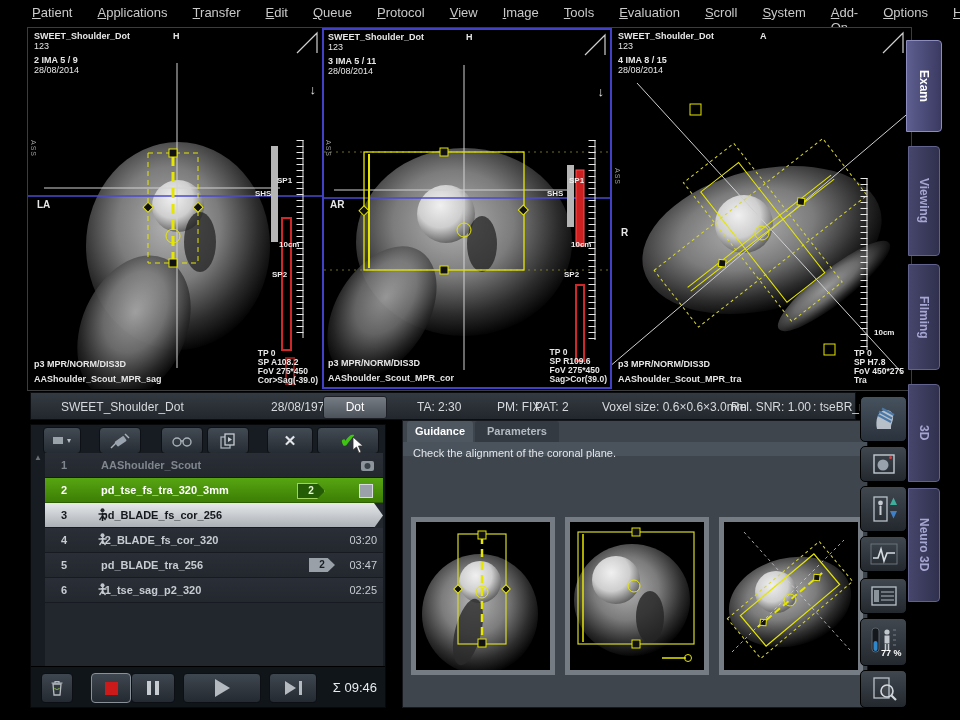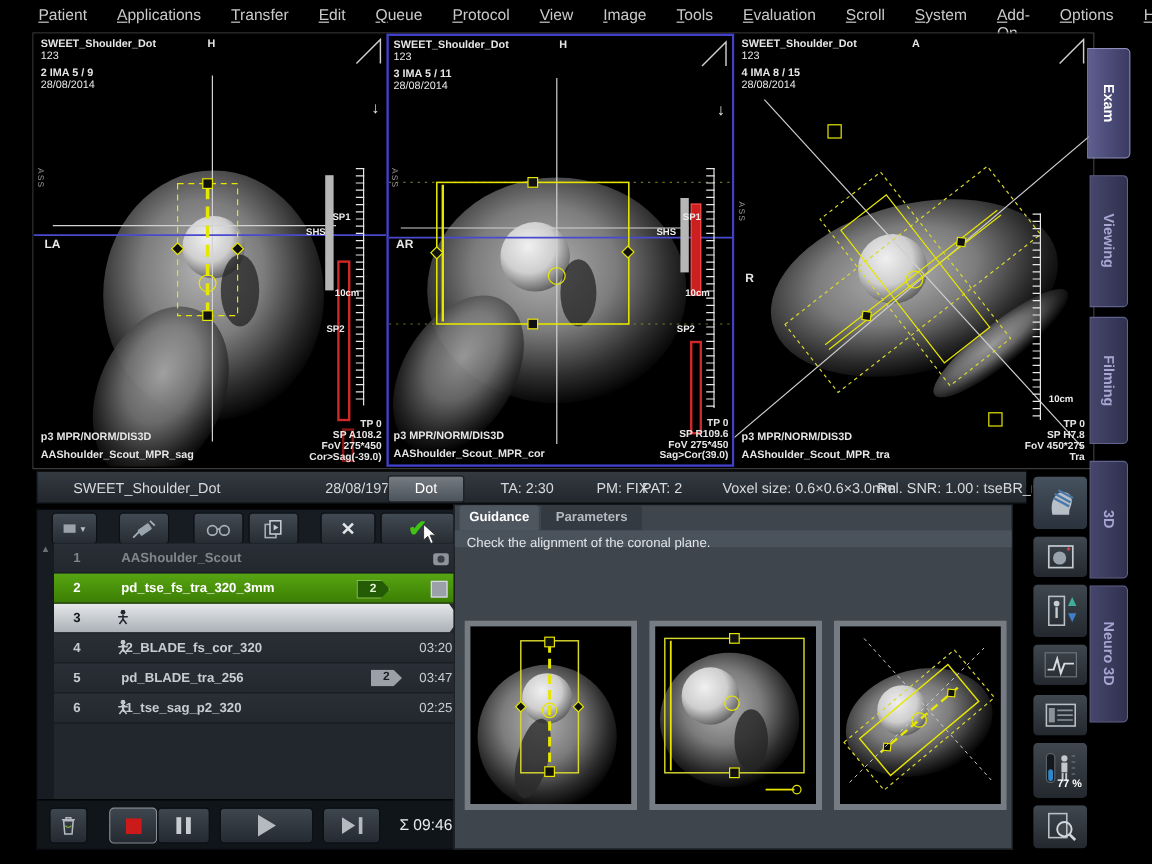--- a/index.html
+++ b/index.html
@@ -14,21 +14,21 @@
   #viewer-outline{position:absolute;left:27px;top:27px;width:883px;height:362px;
     border:1px solid #3c3c3c;pointer-events:none;}
   .vp{position:absolute;top:28px;height:361px;background:#000;overflow:hidden;}
   #vp1{left:28px;width:294px;}
   #vp2{left:322px;width:290px;border:2px solid #4040c8;box-sizing:border-box;}
   #vp3{left:612px;width:296px;}
   .vpsvg{position:absolute;left:0;top:0;width:100%;height:100%;}
   .ovl{position:absolute;color:#e6e6e6;font-size:9px;line-height:10px;white-space:pre;}
   .ovl.b{font-weight:bold;}
   .vert{writing-mode:vertical-rl;font-size:7px;color:#9a9a9a;letter-spacing:1px;}
-  .posblock{position:absolute;text-align:right;font-size:8.5px;line-height:9px;
+  .posblock{position:absolute;font-size:8.5px;line-height:9px;
     color:#e6e6e6;font-weight:bold;}
   .mlabel{position:absolute;color:#ececec;font-size:8px;font-weight:bold;}
   .corner{position:absolute;top:3px;right:3px;}
   .dnarrow{position:absolute;right:6px;top:54px;color:#e8e8e8;font-size:13px;font-weight:bold;}
   
   .side-tab{position:absolute;left:908px;width:30px;display:flex;align-items:center;
     justify-content:center;writing-mode:vertical-rl;font-weight:bold;font-size:12px;
     color:#a6a6d2;background:linear-gradient(90deg,#46466c,#30304e);
     border:1px solid #62628e;border-radius:0 4px 4px 0;cursor:pointer;}
   .side-tab.active{left:906px;width:34px;background:linear-gradient(90deg,#5e5e90,#3a3a62);
@@ -76,21 +76,21 @@
     justify-content:center;cursor:pointer;}
   #stop-btn{border:1px solid #8a9098;}
   .stop-sq{width:13px;height:13px;background:#cc1a1a;}
   .pbar{display:inline-block;width:4px;height:14px;background:#c6ccd2;margin:0 2px;}
   .ptri{width:0;height:0;border-left:15px solid #b4bac0;border-top:9px solid transparent;
     border-bottom:9px solid transparent;}
   .ptri.small{border-left-width:11px;border-top-width:7px;border-bottom-width:7px;}
   .endbar{display:inline-block;width:3px;height:14px;background:#b4bac0;margin-left:3px;}
   #sigma{position:absolute;right:8px;top:13px;color:#e8ecf0;font-size:13px;}
   
-  #guidance-panel{position:absolute;left:378px;top:420px;width:466px;height:288px;
+  #guidance-panel{position:absolute;left:402px;top:420px;width:466px;height:288px;
     background:#3e454d;border:1px solid #14181c;box-sizing:border-box;}
   .gtab{position:absolute;top:0;height:21px;font-size:11px;font-weight:bold;text-align:center;
     line-height:21px;border-radius:3px 3px 0 0;cursor:pointer;}
   #gtab1{left:4px;width:66px;background:#4e565f;color:#fff;}
   #gtab2{left:72px;width:84px;background:#333a42;color:#b4bac0;}
   #gmsg{position:absolute;left:0;top:21px;width:100%;height:14px;background:#4a525b;
     color:#e2e6ea;font-size:11px;line-height:22px;text-indent:10px;}
   .thumb{position:absolute;top:96px;width:144px;height:158px;background:#000;
     border:5px solid #767c83;box-sizing:border-box;}
   
@@ -347,20 +347,21 @@
         <span class="name">pd_tse_fs_tra_320_3mm</span>
         <span class="badge g">2</span>
         <span class="sq-icon"></span>
       </div>
       <div class="qrow selected">
         <span class="num">3</span>
         <svg class="picon" width="11" height="13">
           <circle cx="5.5" cy="2.2" r="2" fill="currentColor"></circle>
           <path d="M5.5 4.5 L5.5 8 M5.5 8 L2.5 12 M5.5 8 L8.5 12 M1.5 6 L9.5 6" stroke="currentColor" stroke-width="1.3" fill="none"></path>
         </svg>
+        <span class="name">pd_BLADE_fs_cor_256</span>
       </div>
       <div class="qrow">
         <span class="num">4</span>
         <svg class="picon" width="11" height="13">
           <circle cx="5.5" cy="2.2" r="2" fill="currentColor"></circle>
           <path d="M5.5 4.5 L5.5 8 M5.5 8 L2.5 12 M5.5 8 L8.5 12 M1.5 6 L9.5 6" stroke="currentColor" stroke-width="1.3" fill="none"></path>
         </svg>
         <span class="name">t2_BLADE_fs_cor_320</span>
         <span class="time">03:20</span>
       </div>

